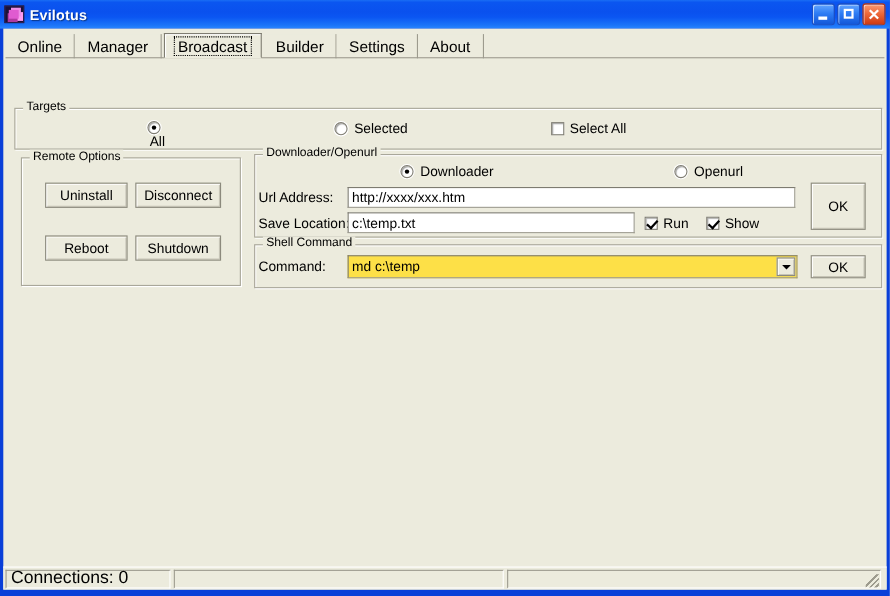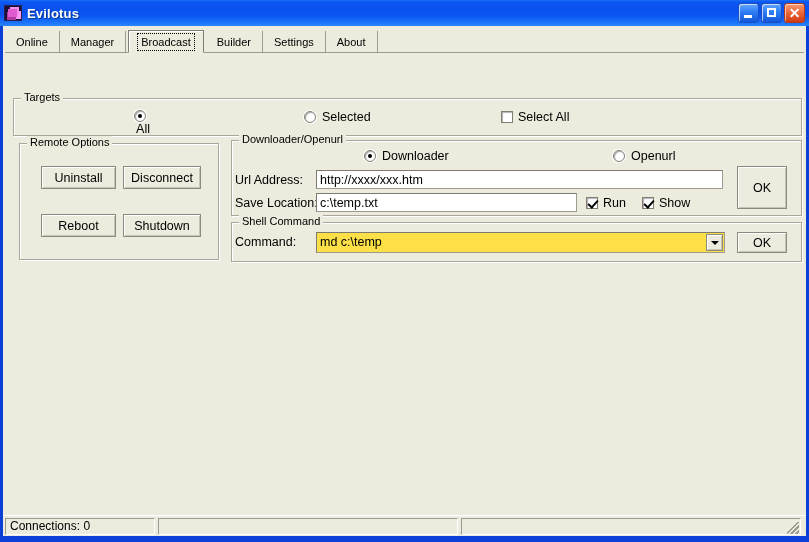--- a/index.html
+++ b/index.html
@@ -136,21 +136,21 @@
     position: absolute;
     left: 0; bottom: 0;
     width: 100%;
     height: 1px;
     background: #9d9b8e;
   }
   .tab {
     position: relative;
     height: 22px;
     padding: 0 11px;
-    font-size: 11px;
+    font-size: 14px;
     color: #000000;
     display: flex;
     align-items: center;
     justify-content: center;
     box-sizing: border-box;
     background: #ECEBDD;
     border-right: 1px solid #9d9b8e;
     cursor: default;
     white-space: nowrap;
   }
@@ -346,21 +346,21 @@
     display: flex;
     align-items: center;
     padding: 0 2px;
   }
   .status-panel {
     height: 17px;
     box-sizing: border-box;
     border: 1px solid #9d9b8e;
     border-right-color: #ffffff;
     border-bottom-color: #ffffff;
-    font-size: 12px;
+    font-size: 16px;
     color: #000000;
     display: flex;
     align-items: center;
     padding: 0 4px;
     white-space: nowrap;
     margin-right: 3px;
   }
   #status-connections { width: 150px; }
   #status-mid { width: 300px; }
   #status-right { flex: 1; position: relative; }

